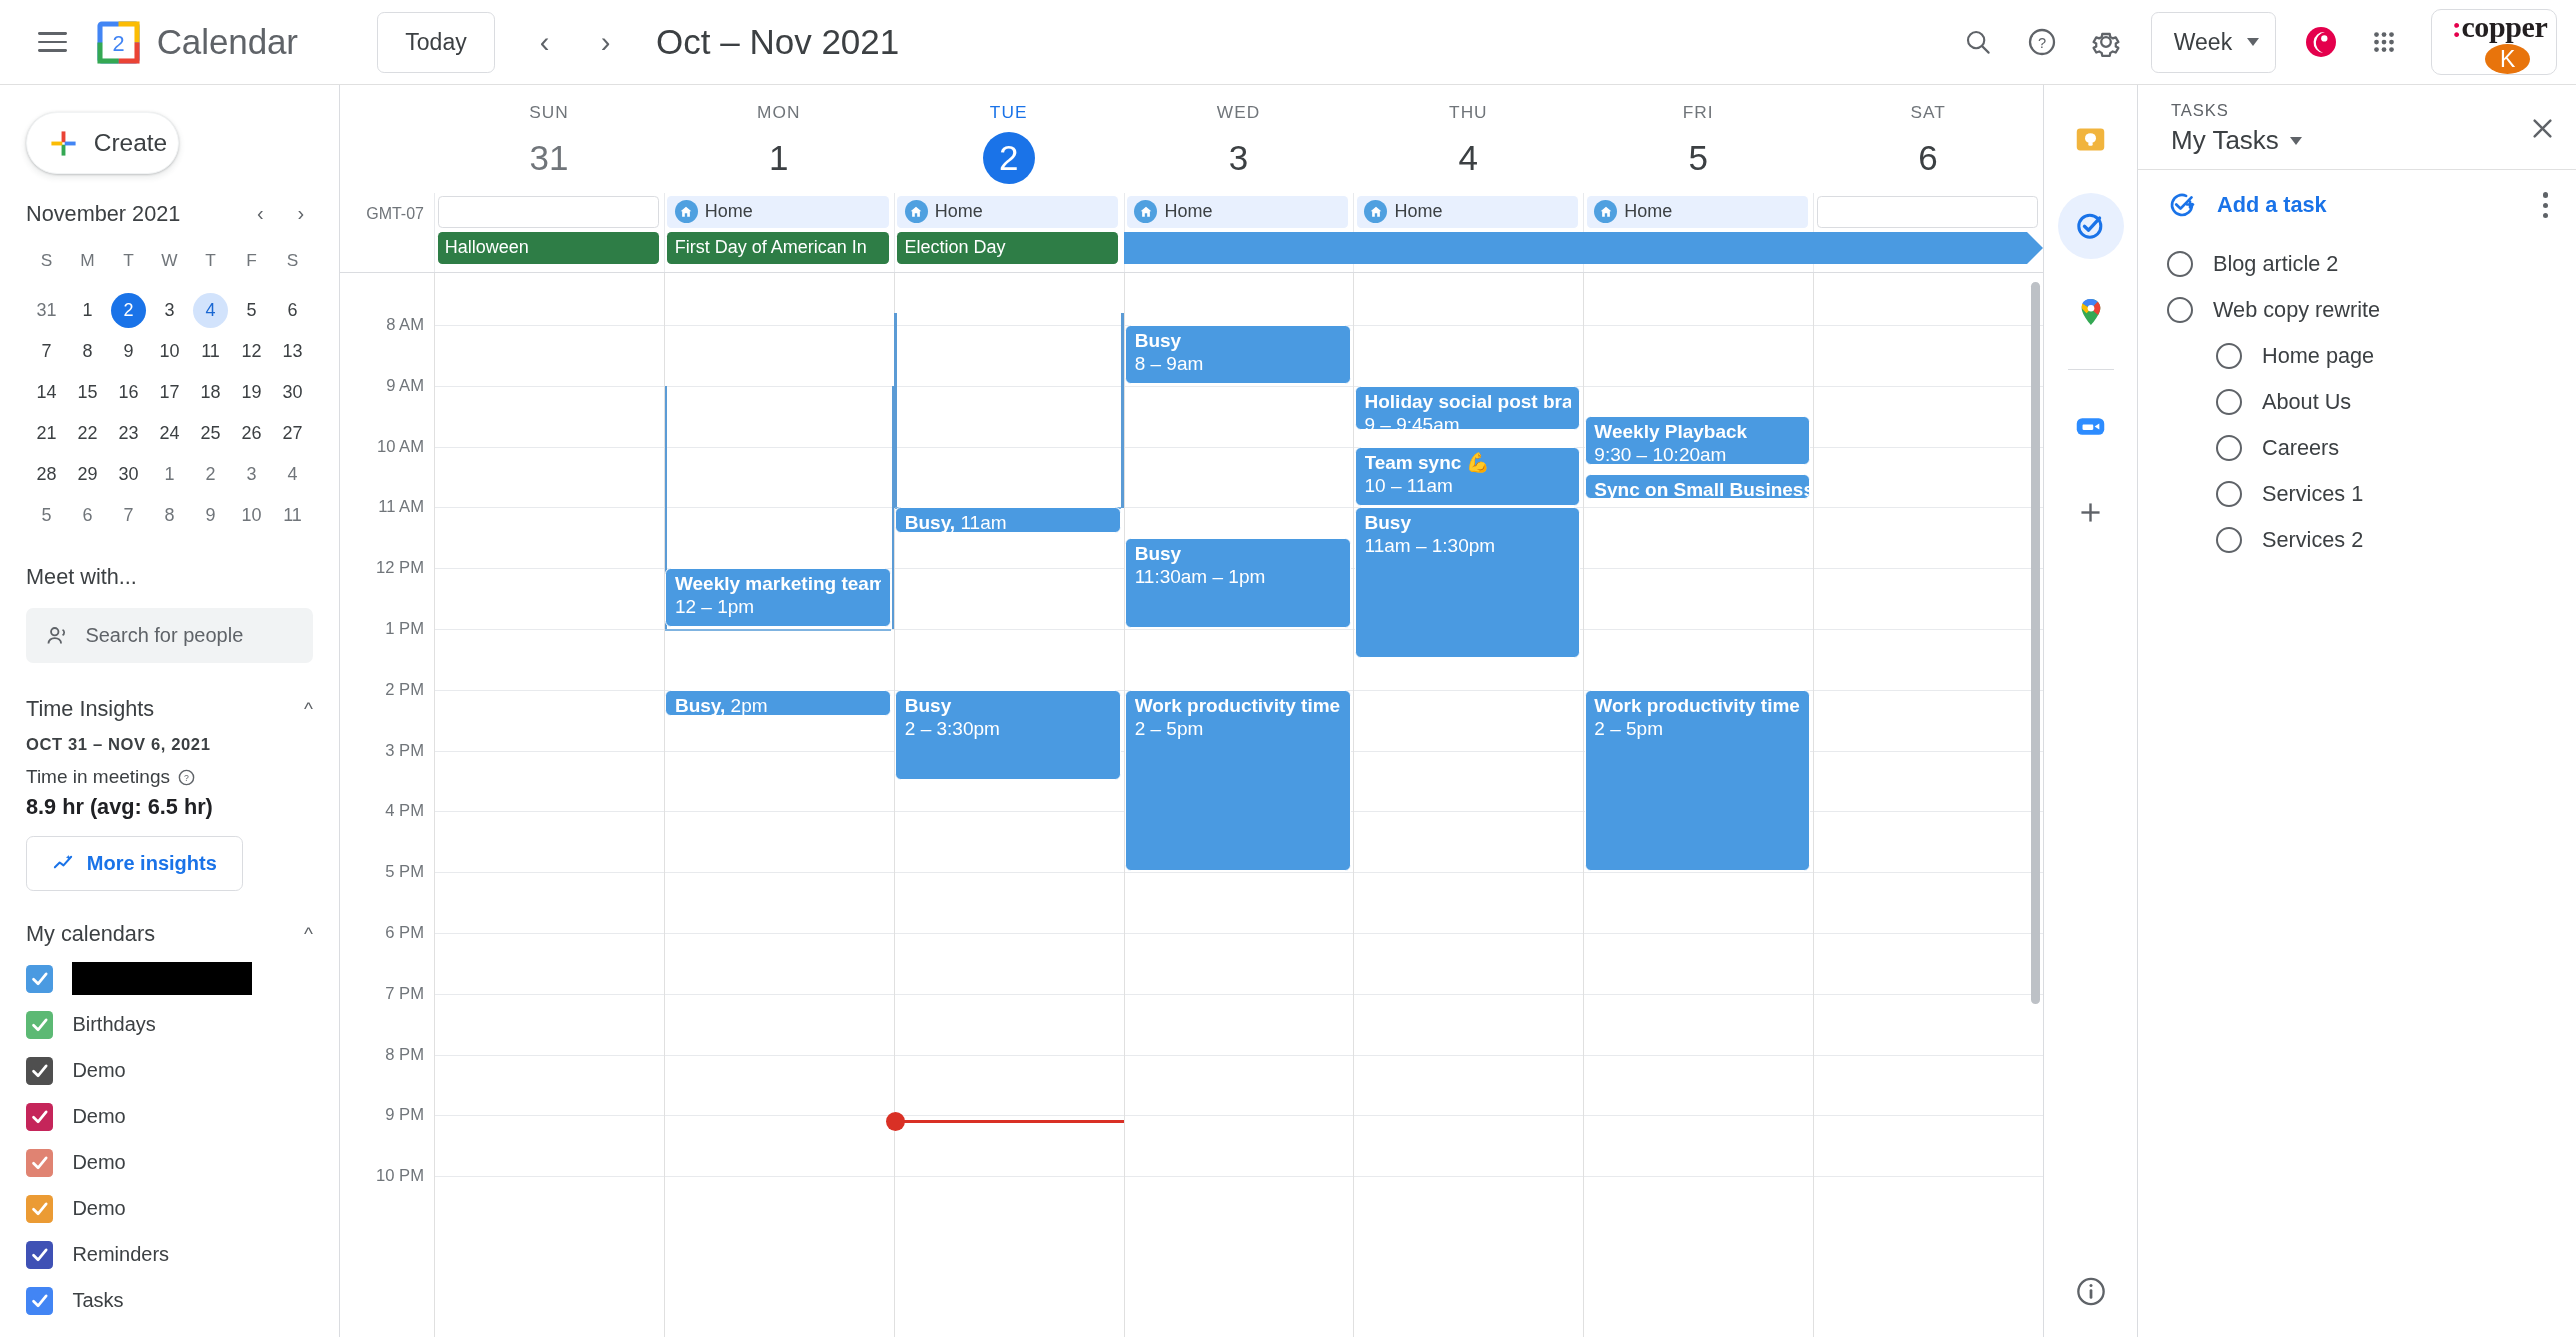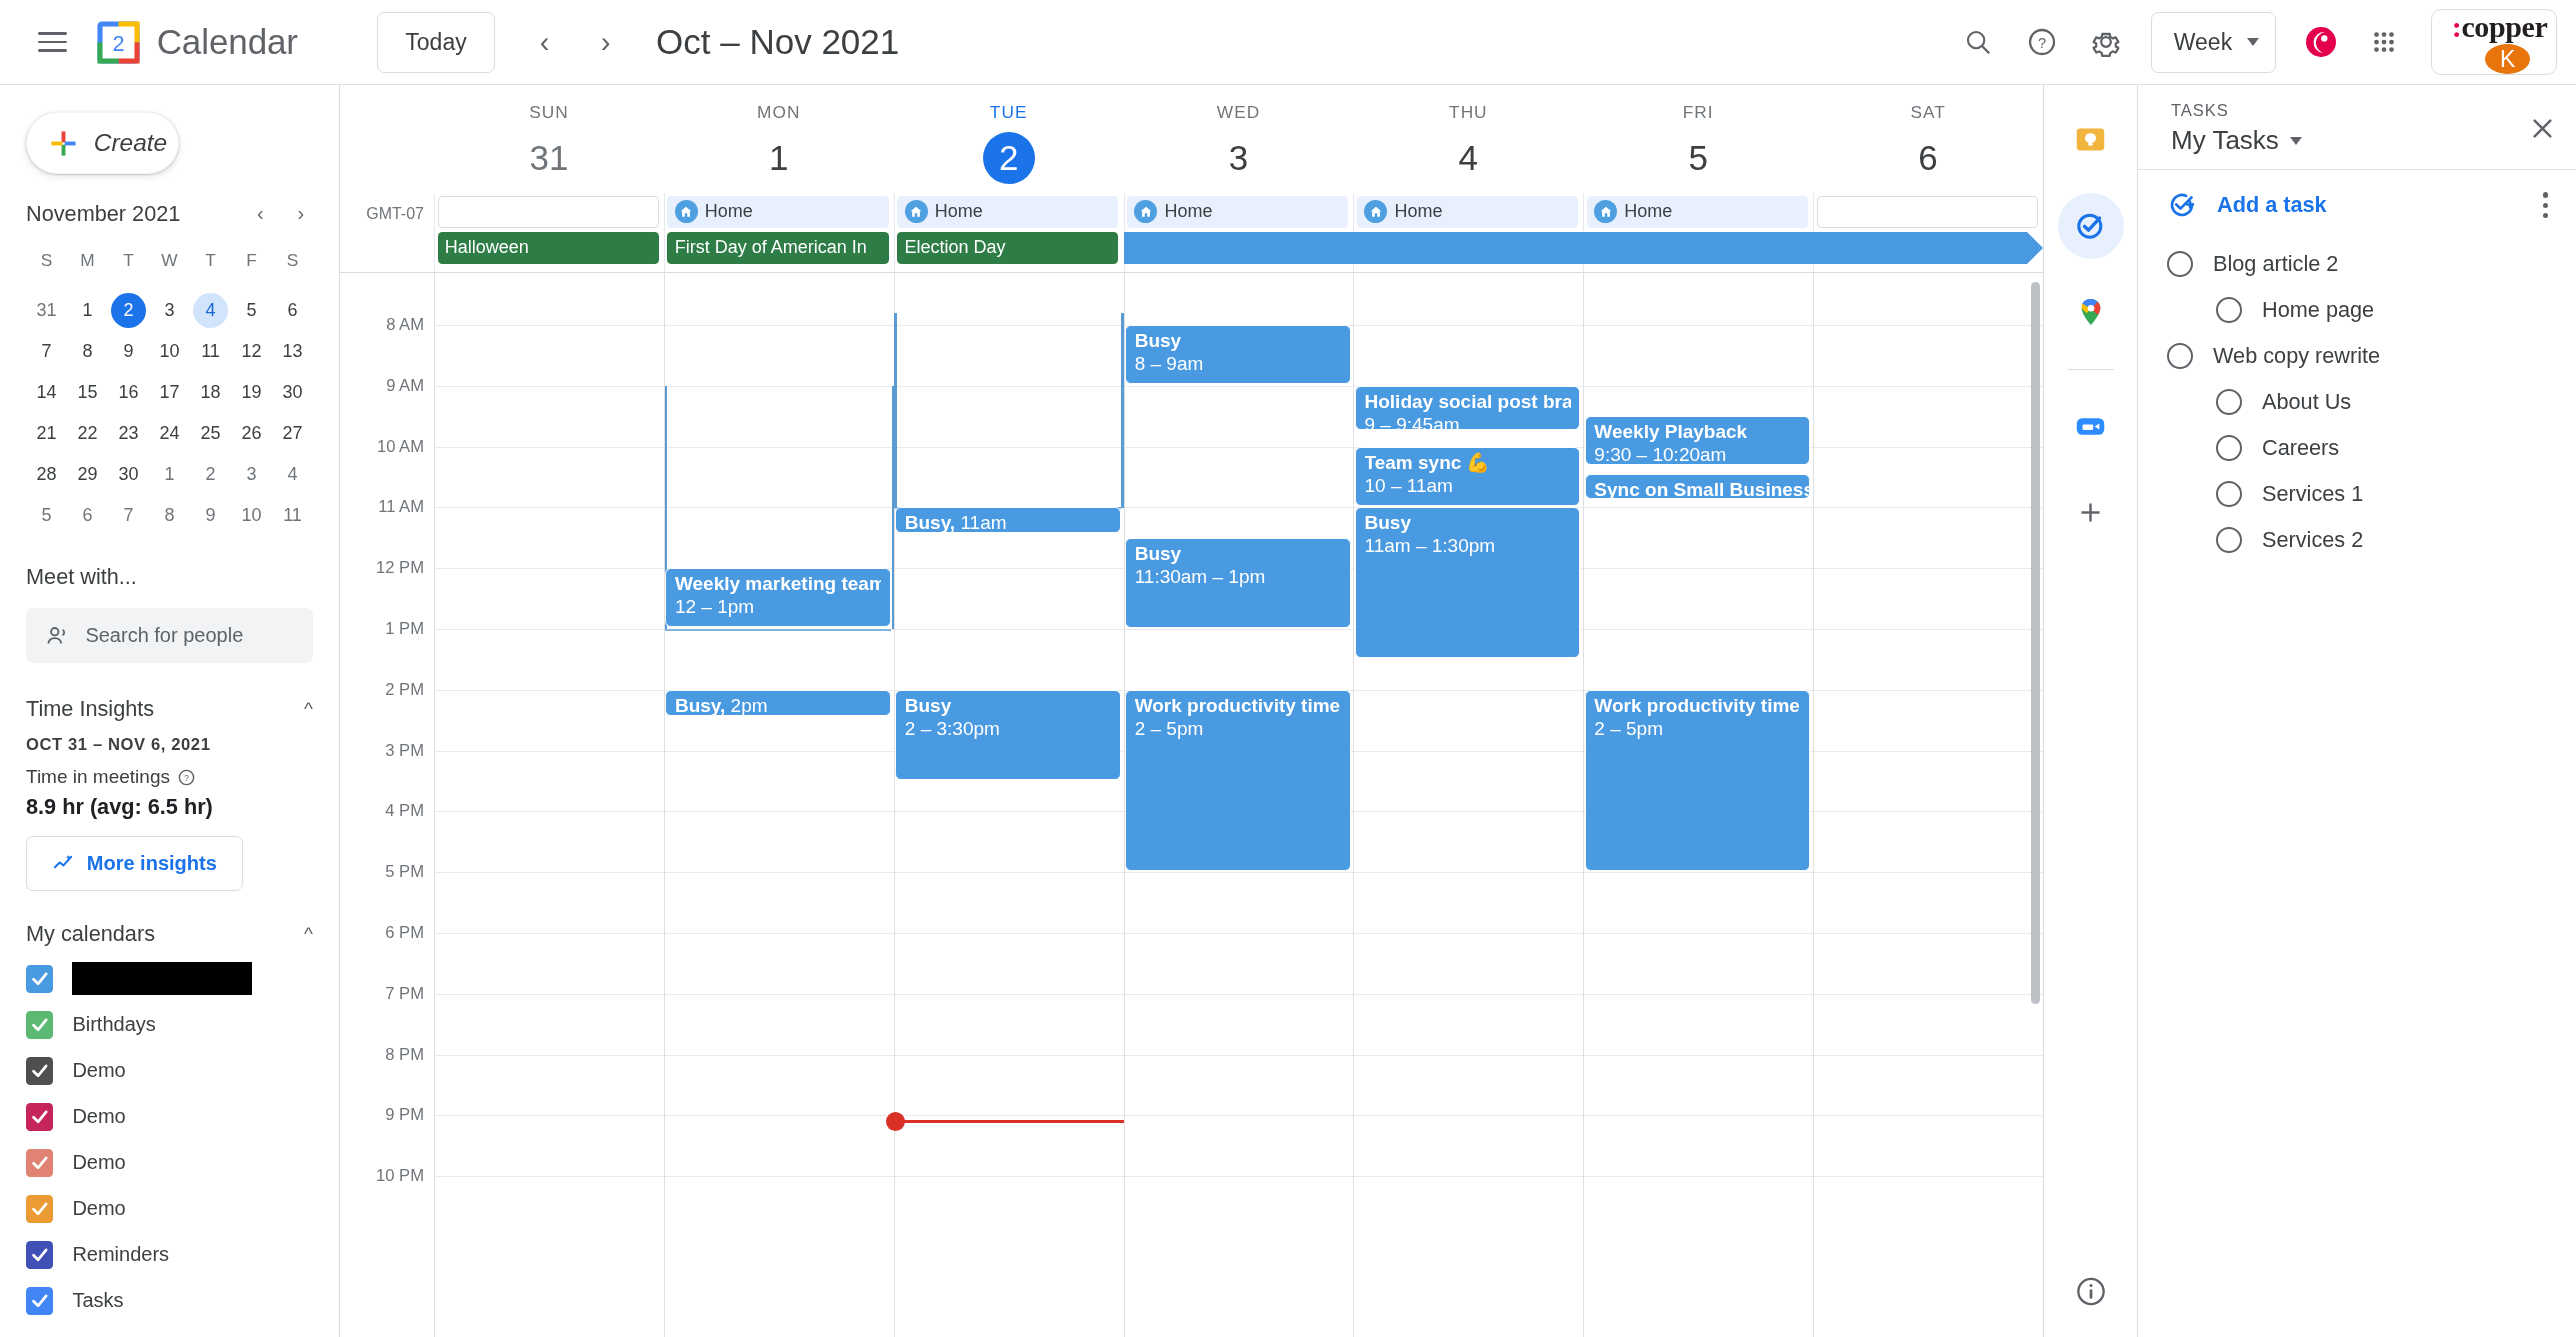--- a/index.html
+++ b/index.html
@@ -83,21 +83,21 @@
   .sidebar {
     width: 339px; flex:0 0 339px; background:#fff;
     padding: 0 0 0 0; overflow:hidden; position:relative;
   }
   .create-btn {
     margin: 27.4px 0 0 26px;
     height: 62px; width: 153px;
     border-radius: 32px; border:0.7px solid #f1f3f4;
     background:#fff; box-shadow: 0 0.7px 2.2px rgba(60,64,67,.3), 0 2.9px 5.8px 2.2px rgba(60,64,67,.07);
     display:flex; align-items:center; gap: 16px; padding-left: 21.7px;
-    font-size:24.5px; color:#3c4043; cursor:pointer;font-style:italic;
+    font-size:24.5px; color:#3c4043; cursor:pointer;
   }
   .gplus { position:relative; width:29px;height:29px; flex:0 0 auto;}
 
   .mini-cal { padding: 21.7px 26px 0 26px; }
   .mini-head { display:flex; align-items:center; height:35px; }
   .mini-month { font-size:21.7px; color:#3c4043; font-weight:400; }
   .mini-navs { margin-left:auto; display:flex; gap:16px; }
   .mini-nav { font-size:20px; color:#5f6368; cursor:pointer; width:24.5px;text-align:center;}
   .mini-grid { display:grid; grid-template-columns: repeat(7,1fr); margin-top:13px; }
   .mini-dow { font-size:17.3px; color:#70757a; text-align:center; height:33px; line-height:33px; }
@@ -924,28 +924,28 @@
             <i></i>
             <i></i>
           </span>
       </div>
 
       <div id="task-list">
           <div class="task-row">
             <div class="tcircle"></div>
             <div class="task-label">Blog article 2</div>
           </div>
+          <div class="task-row">
+            <div class="tcircle"></div>
+            <div class="task-label">Web copy rewrite</div>
+          </div>
           <div class="task-row sub">
             <div class="tcircle"></div>
             <div class="task-label">Home page</div>
           </div>
-          <div class="task-row">
-            <div class="tcircle"></div>
-            <div class="task-label">Web copy rewrite</div>
-          </div>
           <div class="task-row sub">
             <div class="tcircle"></div>
             <div class="task-label">About Us</div>
           </div>
           <div class="task-row sub">
             <div class="tcircle"></div>
             <div class="task-label">Careers</div>
           </div>
           <div class="task-row sub">
             <div class="tcircle"></div>

